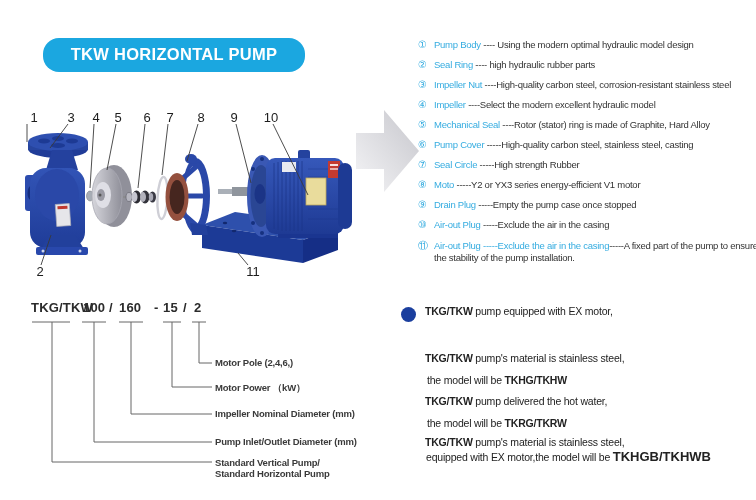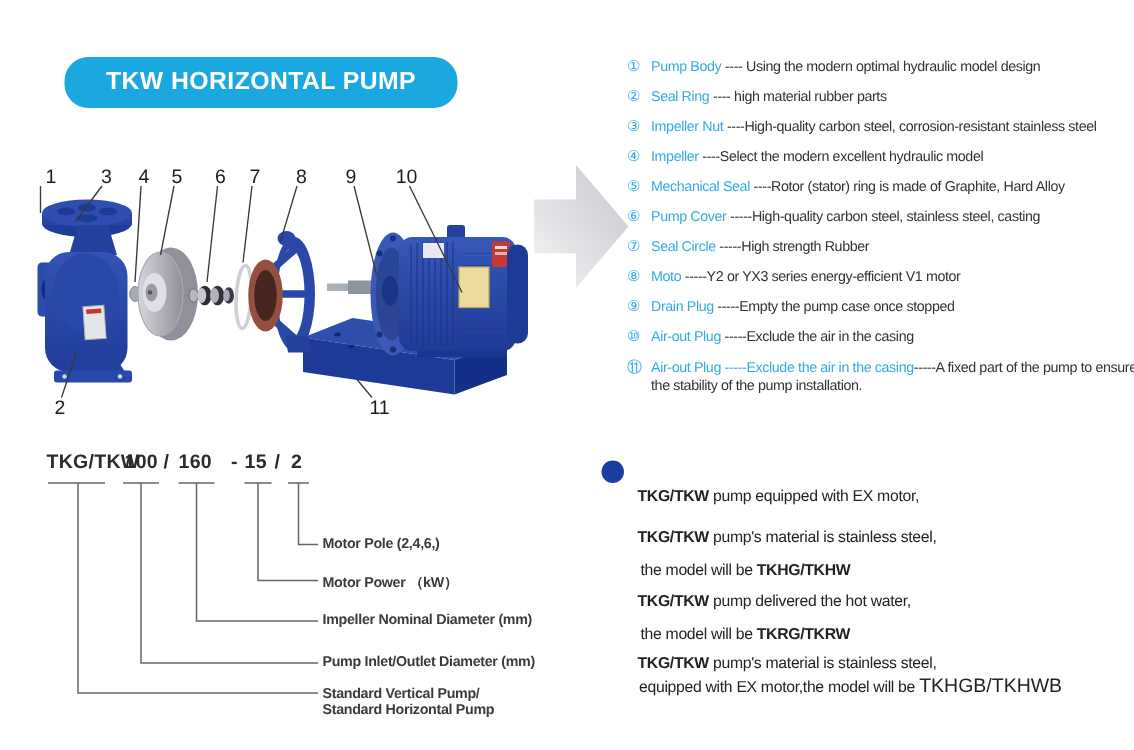--- a/index.html
+++ b/index.html
@@ -24,21 +24,21 @@
   
   .mseg{position:absolute;top:300px;font-size:13px;font-weight:700;color:#2b2b2b;letter-spacing:.2px;white-space:nowrap;}
   .mlines{position:absolute;left:0;top:316px;width:420px;height:170px;}
   .mlabel{position:absolute;left:215px;font-size:9.5px;font-weight:600;color:#3a3a3a;letter-spacing:-0.2px;white-space:nowrap;}
   
   .notes{position:absolute;left:400px;top:305px;width:352px;height:190px;}
   .note-bullet{position:absolute;left:1px;top:2px;width:15px;height:15px;border-radius:50%;background:#1b3f9e;}
   .nline{position:absolute;font-size:10.5px;letter-spacing:-0.2px;color:#222;white-space:nowrap;}
   .nprefix{font-weight:700;}
   .nmodel{font-weight:600;}
-  .nmodel.big{font-weight:400;font-size:13px;letter-spacing:0;}
+  .nmodel.big{font-weight:700;font-size:13px;letter-spacing:0;}
 </style>
 </head>
 <body>
 
 <div class="page">
 
   <div class="banner">TKW HORIZONTAL PUMP</div>
 
   <svg class="diagram" viewBox="0 0 410 195">
     <defs>
@@ -197,21 +197,21 @@
       <text class="callout" x="191" y="27">8</text>
       <text class="callout" x="224" y="27">9</text>
       <text class="callout" x="261" y="27">10</text>
       <text class="callout" x="30" y="181">2</text>
       <text class="callout" x="243" y="181">11</text>
     </g>
   </svg>
 
   <div class="plist">
     <div class="pl-item" style="top:5px"><span class="pl-num">①</span><span class="pl-name">Pump Body</span><span class="pl-desc"> ---- Using the modern optimal hydraulic model design</span></div>
-    <div class="pl-item" style="top:25px"><span class="pl-num">②</span><span class="pl-name">Seal Ring</span><span class="pl-desc"> ---- high material rubber parts</span></div>
+    <div class="pl-item" style="top:25px"><span class="pl-num">②</span><span class="pl-name">Seal Ring</span><span class="pl-desc"> ---- high hydraulic rubber parts</span></div>
     <div class="pl-item" style="top:45px"><span class="pl-num">③</span><span class="pl-name">Impeller Nut</span><span class="pl-desc"> ----High-quality carbon steel, corrosion-resistant stainless steel</span></div>
     <div class="pl-item" style="top:65px"><span class="pl-num">④</span><span class="pl-name">Impeller</span><span class="pl-desc"> ----Select the modern excellent hydraulic model</span></div>
     <div class="pl-item" style="top:85px"><span class="pl-num">⑤</span><span class="pl-name">Mechanical Seal</span><span class="pl-desc"> ----Rotor (stator) ring is made of Graphite, Hard Alloy</span></div>
     <div class="pl-item" style="top:105px"><span class="pl-num">⑥</span><span class="pl-name">Pump Cover</span><span class="pl-desc"> -----High-quality carbon steel, stainless steel, casting</span></div>
     <div class="pl-item" style="top:125px"><span class="pl-num">⑦</span><span class="pl-name">Seal Circle</span><span class="pl-desc"> -----High strength Rubber</span></div>
     <div class="pl-item" style="top:145px"><span class="pl-num">⑧</span><span class="pl-name">Moto</span><span class="pl-desc"> -----Y2 or YX3 series energy-efficient V1 motor</span></div>
     <div class="pl-item" style="top:165px"><span class="pl-num">⑨</span><span class="pl-name">Drain Plug</span><span class="pl-desc"> -----Empty the pump case once stopped</span></div>
     <div class="pl-item" style="top:185px"><span class="pl-num">⑩</span><span class="pl-name">Air-out Plug</span><span class="pl-desc"> -----Exclude the air in the casing</span></div>
     <div class="pl-item wrap" style="top:206px"><span class="pl-num">⑪</span><span class="pl-name">Air-out Plug</span><span class="pl-cyan2"> -----Exclude the air in the casing</span><span class="pl-desc">-----A fixed part of the pump to ensure the stability of the pump installation.</span></div>
   </div>
@@ -244,21 +244,21 @@
     <div class="mlabel" style="top:357px">Motor Pole (2,4,6,)</div>
     <div class="mlabel" style="top:382px">Motor Power （kW）</div>
     <div class="mlabel" style="top:408px">Impeller Nominal Diameter (mm)</div>
     <div class="mlabel" style="top:436px">Pump Inlet/Outlet Diameter (mm)</div>
     <div class="mlabel" style="top:457px">Standard Vertical Pump/</div>
     <div class="mlabel" style="top:468px">Standard Horizontal Pump</div>
   </div>
 
   <div class="notes">
     <div class="note-bullet"></div>
-    <div class="nline" style="left:25px;top:20px"><span class="nprefix">TKG/TKW</span><span> pump equipped with EX motor,</span><span class="nmodel"></span></div>
+    <div class="nline" style="left:25px;top:0"><span class="nprefix">TKG/TKW</span><span> pump equipped with EX motor,</span><span class="nmodel"></span></div>
     <div class="nline" style="left:25px;top:47px"><span class="nprefix">TKG/TKW</span><span> pump's material is stainless steel,</span><span class="nmodel"></span></div>
     <div class="nline" style="left:25px;top:90px"><span class="nprefix">TKG/TKW</span><span> pump delivered the hot water,</span><span class="nmodel"></span></div>
     <div class="nline" style="left:27px;top:69px"><span class="nprefix"></span><span>the model will be </span><span class="nmodel">TKHG/TKHW</span></div>
     <div class="nline" style="left:27px;top:112px"><span class="nprefix"></span><span>the model will be </span><span class="nmodel">TKRG/TKRW</span></div>
     <div class="nline" style="left:25px;top:131px"><span class="nprefix">TKG/TKW</span><span> pump's material is stainless steel,</span><span class="nmodel"></span></div>
     <div class="nline" style="left:26px;top:144px"><span class="nprefix"></span><span>equipped with EX motor,the model will be </span><span class="nmodel big">TKHGB/TKHWB</span></div>
   </div>
 
 </div>
 

